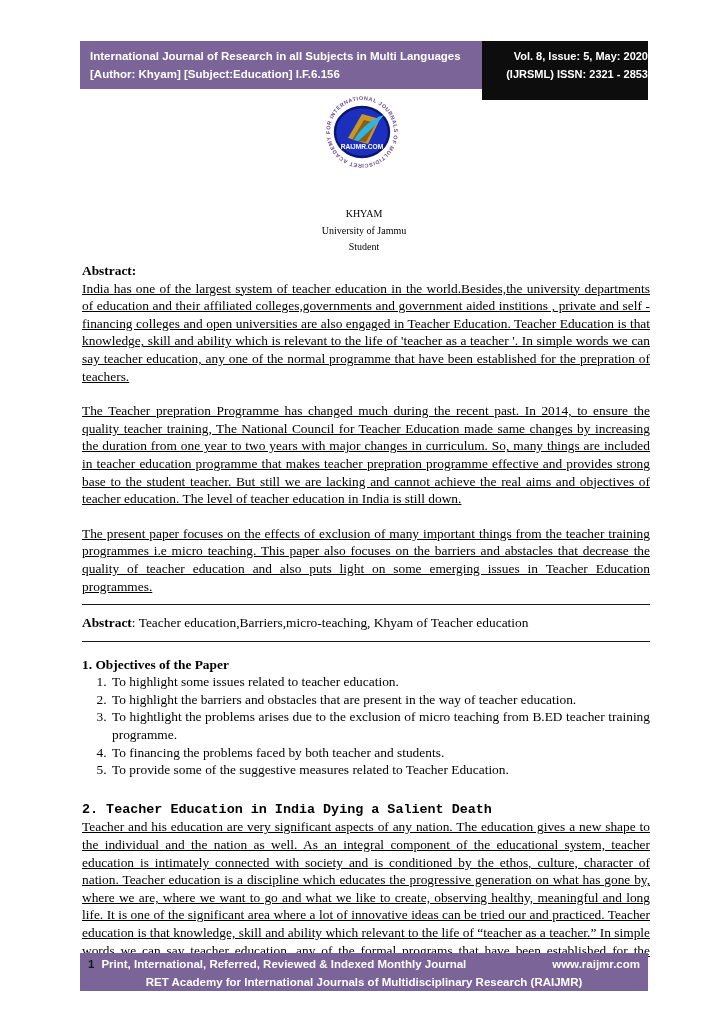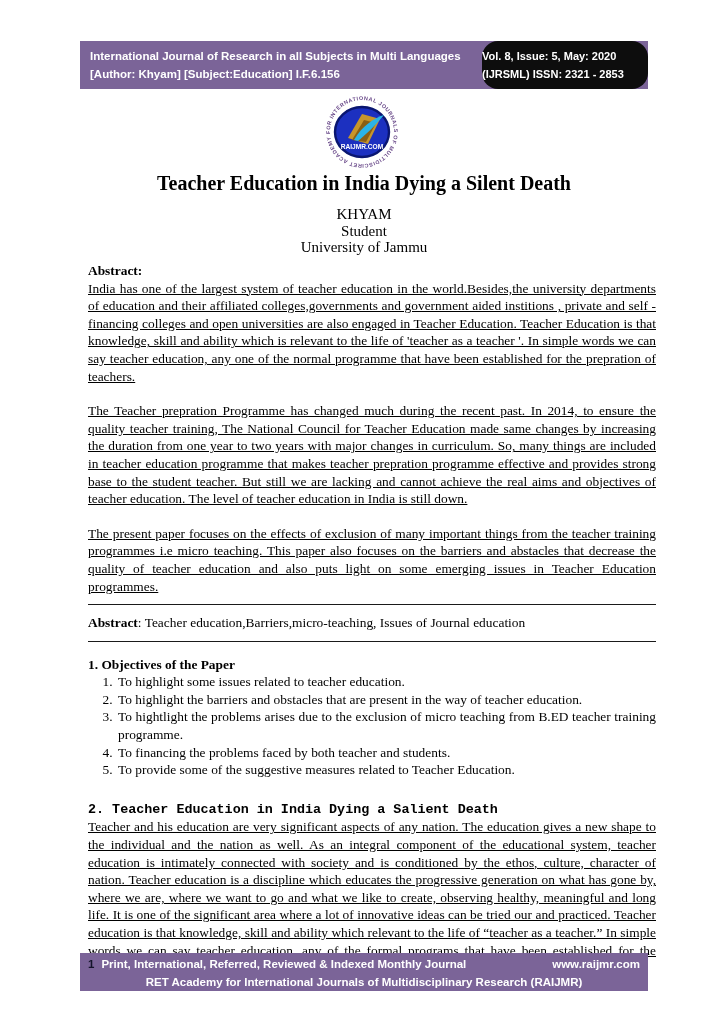--- a/index.html
+++ b/index.html
@@ -17,44 +17,44 @@
   .header-band {
     position: absolute; left: 80px; top: 41px; width: 568px; height: 48px;
     background: #7b6498; display: flex;
     font-family: "Liberation Sans", sans-serif;
   }
   .header-left {
     flex: 1 1 auto; color: #ffffff; font-weight: bold; font-size: 11.5px;
     padding: 6px 8px 0 10px; line-height: 18px; white-space: nowrap; overflow: hidden;
   }
   .header-right {
-    width: 166px; height: 48px; background: #0d0d0d; color: #ffffff;
-    font-weight: bold; font-size: 11px; text-align: left;
-    padding-top: 6px; line-height: 18px; white-space: nowrap; border-radius: 16px;
+    width: 166px; height: 59px; background: #0d0d0d; color: #ffffff;
+    font-weight: bold; font-size: 11px; text-align: right;
+    padding-top: 6px; line-height: 18px; white-space: nowrap;
   }
 
   
   .logo-wrap {
     position: absolute; left: 0; top: 94px; width: 724px;
     display: flex; justify-content: center;
   }
 
   
   .paper-title {
     position: absolute; left: 80px; top: 172px; width: 568px;
     text-align: center; font-size: 20px; font-weight: bold; color: #000;
   }
   .author-block {
     position: absolute; left: 80px; top: 206px; width: 568px;
-    text-align: center; font-size: 15px; line-height: 16.5px; color: #000;
+    text-align: center; font-size: 10px; line-height: 16.5px; color: #000;
   }
 
   
   .content {
-    position: absolute; left: 88px; top: 262px; width: 568px;
+    position: absolute; left: 82px; top: 262px; width: 568px;
     font-size: 13.4px; line-height: 17.6px; color: #000;
   }
   .content p.just { text-align: justify; text-decoration: underline; }
   .bold { font-weight: bold; }
   .para-gap { margin-bottom: 17px; }
   .abstract-label { font-weight: bold; }
   hr.rule {
     border: none; border-top: 1.6px solid #1a1a1a;
     margin: 9px 0 9px 0;
   }
@@ -102,35 +102,34 @@
         <textPath href="#ringPath">RET ACADEMY FOR INTERNATIONAL JOURNALS OF MULTIDISCIPLINARY RESEARCH</textPath>
       </text>
       <ellipse cx="62" cy="38" rx="27" ry="25" fill="#1c30c0" stroke="#0a1670" stroke-width="2.4"></ellipse>
       <path d="M48,44 L62,20 L80,25 L68,50 Z" fill="#c8952a"></path>
       <path d="M52,46 L64,26 L76,29 L66,48 Z" fill="#8a5f14"></path>
       <path d="M54,46 C62,32 74,24 84,21 C74,33 64,42 58,47 Z" fill="#2ab4e8"></path>
       <text x="62" y="55" text-anchor="middle" font-size="6.6" font-weight="bold" fill="#ffffff" font-family="Liberation Sans, sans-serif">RAIJMR.COM</text>
     </svg>
   </div>
 
-  <div class="paper-title">Teacher Education in India Dying a Silent Death</div>
   <div class="author-block">
     <div>KHYAM</div>
+    <div>University of Jammu</div>
     <div>Student</div>
-    <div>University of Jammu</div>
   </div>
 
   <div class="content">
     <div class="abstract-label">Abstract:</div>
     <p class="just para-gap">India has one of the largest system of teacher education in the world.Besides,the university departments of education and their affiliated colleges,governments and government aided institions , private and self - financing colleges and open universities are also engaged in Teacher Education. Teacher Education is that knowledge, skill and ability which is relevant to the life of 'teacher as a teacher '. In simple words we can say teacher education, any one of the normal programme that have been established for the prepration of teachers.</p>
     <p class="just para-gap">The Teacher prepration Programme has changed much during the recent past. In 2014, to ensure the quality teacher training, The National Council for Teacher Education made same changes by increasing the duration from one year to two years with major changes in curriculum. So, many things are included in teacher education programme that makes teacher prepration programme effective and provides strong base to the student teacher. But still we are lacking and cannot achieve the real aims and objectives of teacher education. The level of teacher education in India is still down.</p>
     <p class="just">The present paper focuses on the effects of exclusion of many important things from the teacher training programmes i.e micro teaching. This paper also focuses on the barriers and abstacles that decrease the quality of teacher education and also puts light on some emerging issues in Teacher Education programmes.</p>
 
     <hr class="rule">
-    <p class="keywords-line"><span class="bold">Abstract</span><span>: Teacher education,Barriers,micro-teaching, Issues of Journal education</span></p>
+    <p class="keywords-line"><span class="bold">Abstract</span><span>: Teacher education,Barriers,micro-teaching, Khyam of Teacher education</span></p>
     <hr class="rule">
 
     <div class="sec-heading">1. Objectives of the Paper</div>
     <ol class="objectives">
       <li>To highlight some issues related to teacher education.</li>
       <li>To highlight the barriers and obstacles that are present in the way of teacher education.</li>
       <li>To hightlight the problems arises due to the exclusion of micro teaching from B.ED teacher training programme.</li>
       <li>To financing the problems faced by both teacher and students.</li>
       <li>To provide some of the suggestive measures related to Teacher Education.</li>
     </ol>

